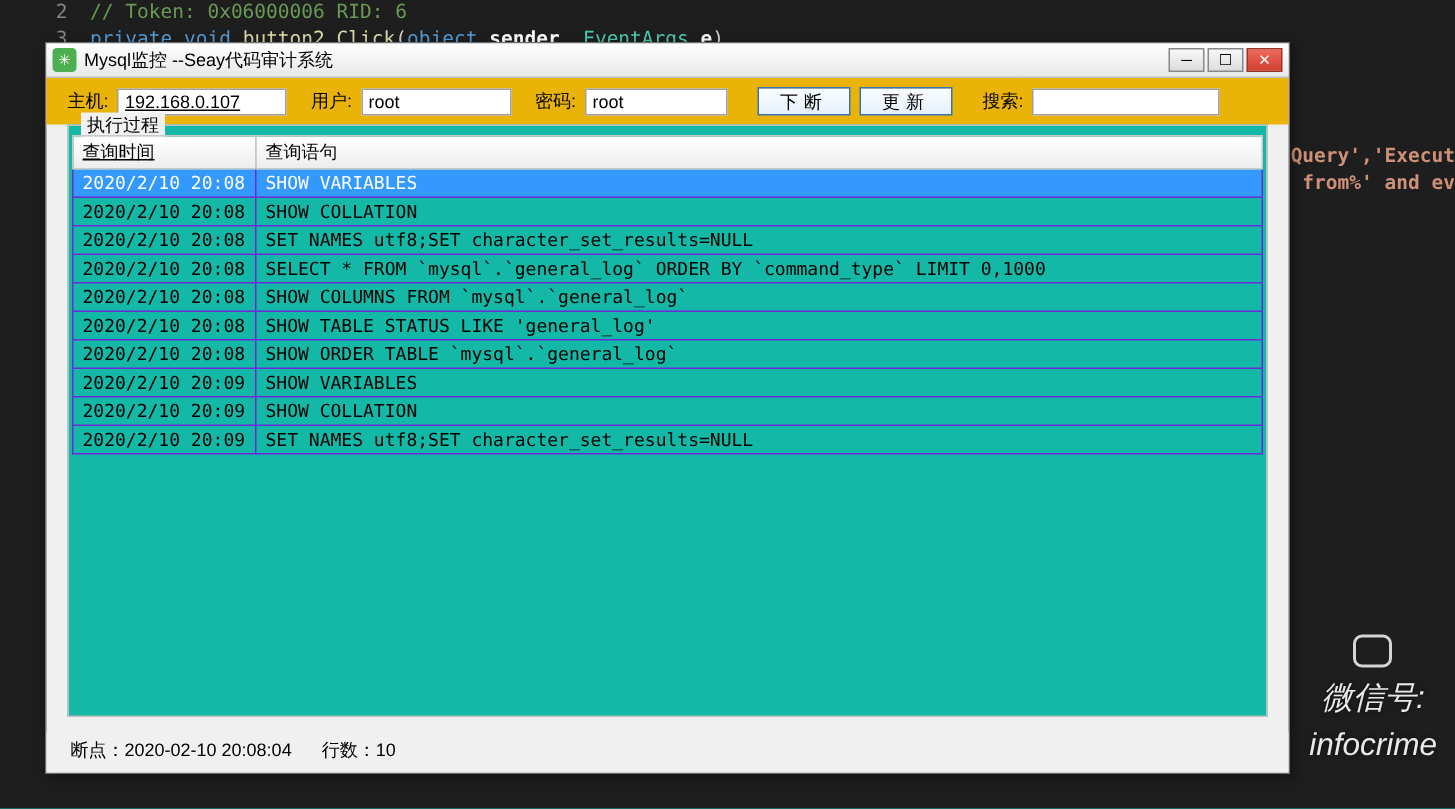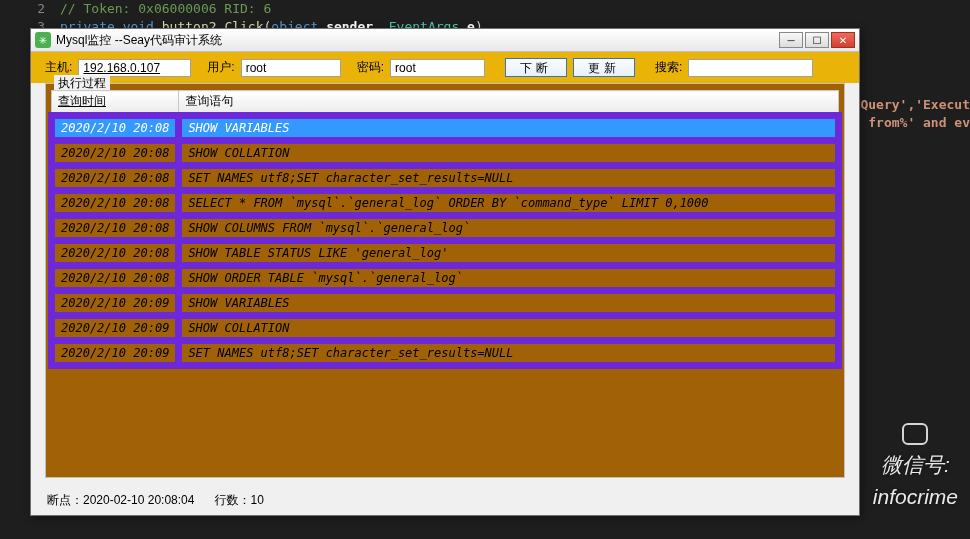--- a/index.html
+++ b/index.html
@@ -103,21 +103,21 @@
       padding: 1px 14px;
       font-size: 12px;
       height: 19px;
       cursor: pointer;
       letter-spacing: 4px;
       font-family: Liberation Serif, serif;
     }
     .group-box {
       margin: 0 14px 6px 14px;
       border: 1px solid #c0c0c0;
-      background: #a16207;
+      background: #14b8a6;
       position: relative;
       height: 395px;
     }
     .group-label {
       position: absolute;
       top: -9px;
       left: 8px;
       background: #f0f0f0;
       padding: 0 4px;
       font-size: 12px;
@@ -135,26 +135,25 @@
     }
     table.grid th {
       background: linear-gradient(#ffffff,#ececec);
       border: 1px solid #c8c8c8;
       text-align: left;
       padding: 2px 6px;
       font-weight: normal;
       height: 17px;
     }
     table.grid td {
-      border: 7px solid #6d28d9;
+      border: 1px solid #6d28d9;
       padding: 2px 6px;
       height: 17px;
       font-family: "SimSun", monospace;
       white-space: nowrap;
-      font-style: italic;
     }
     tr.selected td {
       background: #3399ff;
       color: #fff;
     }
     .col-time { width: 122px; text-decoration: underline; }
     .statusbar {
       position: absolute;
       bottom: 0;
       left: 0; right: 0;

